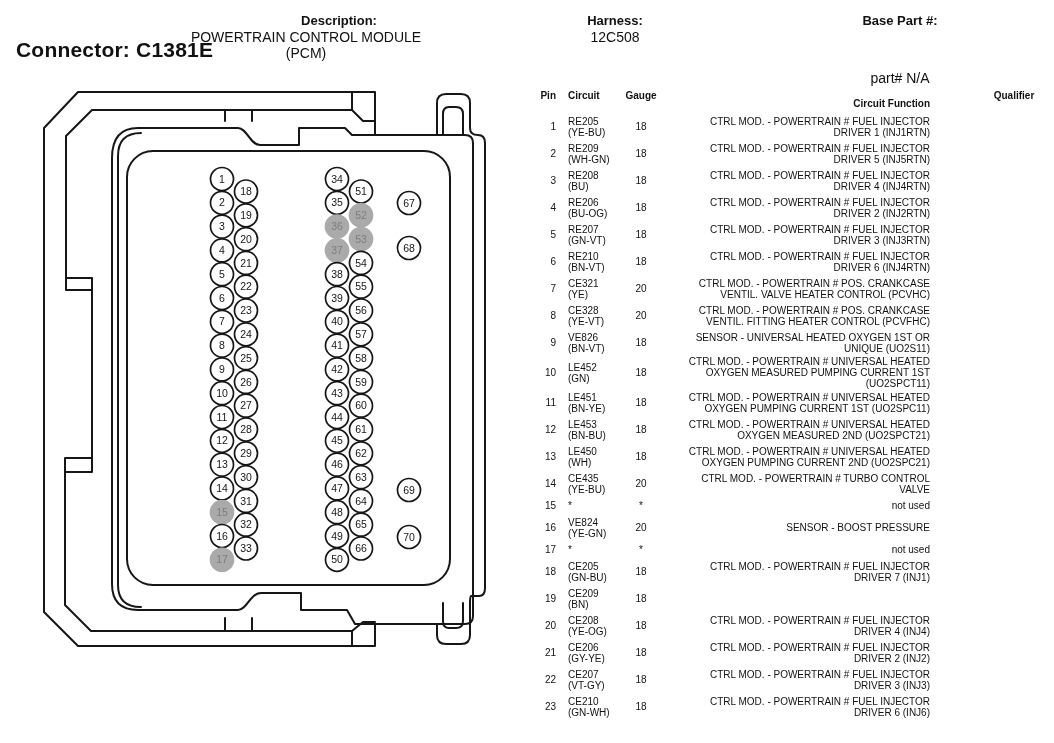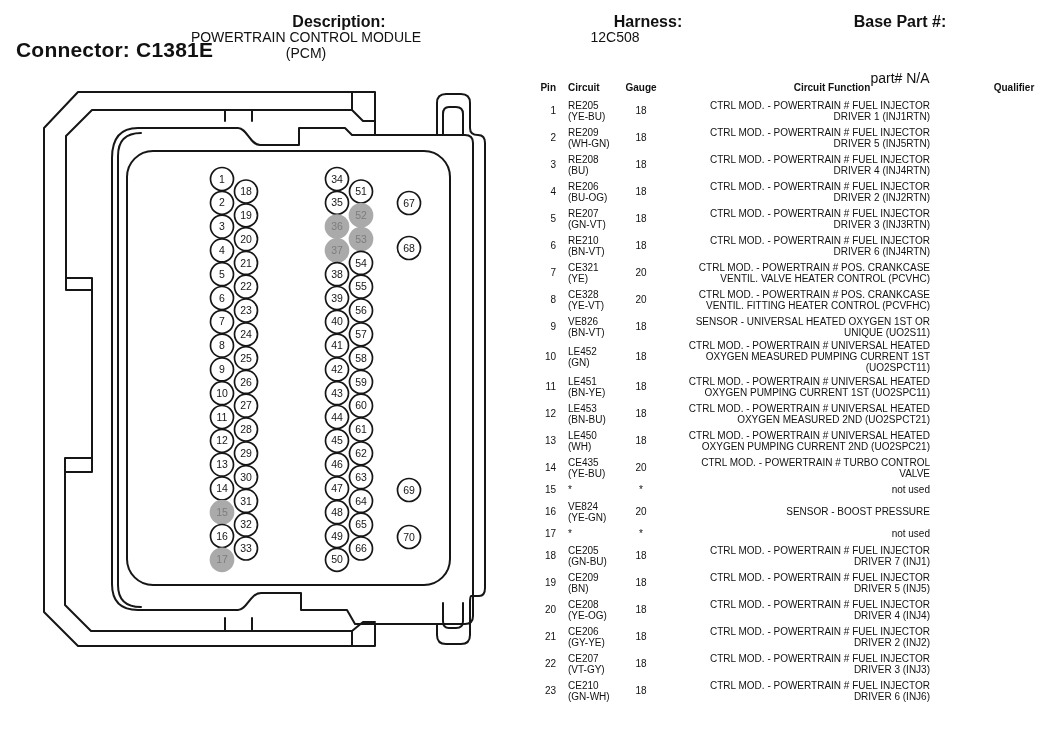--- a/index.html
+++ b/index.html
@@ -3,40 +3,40 @@
 <meta charset="utf-8">
 <style>
   html,body{margin:0;padding:0;background:#ffffff;}
   body{
     width:1054px;height:743px;position:relative;overflow:hidden;
     font-family:"Liberation Sans","DejaVu Sans",sans-serif;color:#111;
   }
   .abs{position:absolute;}
   
   .conn-title{left:16px;top:14px;font-size:21px;font-weight:bold;letter-spacing:.2px;margin-top:24px;}
-  .hdr-label{font-size:16px;font-weight:bold;text-align:center;}
+  .hdr-label{font-size:13px;font-weight:bold;text-align:center;}
   .hdr-value{font-size:14px;text-align:center;}
   .desc-label{left:279px;top:13px;width:120px;}
   .desc-value{left:181px;top:29px;width:250px;}
-  .harn-label{left:598px;top:13px;width:100px;}
+  .harn-label{left:565px;top:13px;width:100px;}
   .harn-value{left:565px;top:29px;width:100px;}
   .base-label{left:840px;top:13px;width:120px;}
   .base-value{left:840px;top:45px;width:120px;margin-top:25px;}
   
   #diagram{left:35px;top:88px;width:490px;height:570px;}
   #diagram path, #diagram rect.outline{fill:none;stroke:#161616;stroke-width:2;stroke-linejoin:round;stroke-linecap:round;}
   .pin-circle{fill:#ffffff;stroke:#161616;stroke-width:1.7;}
   .pin-circle.gray{fill:#aaaaaa;stroke:#aaaaaa;}
   .pin-num{font-family:"Liberation Sans","DejaVu Sans",sans-serif;font-size:10.5px;fill:#161616;text-anchor:middle;}
   .pin-num.gray{fill:#7d7d7d;}
   
   #pintable{left:526px;top:82px;width:528px;}
   .trow{display:grid;grid-template-columns:30px 62px 46px 8px 258px 124px;align-items:center;}
   .thead{font-size:12px;font-weight:bold;margin-bottom:4px;}
-  .thead .c-func{text-align:center;padding-left:62px;}
+  .thead .c-func{text-align:right;padding-left:62px;margin-top:16px;}
   .thead .c-qual{text-align:center;padding-left:44px;}
   .cell{font-size:10px;line-height:11px;}
   .c-pin{text-align:right;}
   .c-circ{margin-left:12px;}
   .c-gauge{text-align:center;}
   .c-func{text-align:right;}
   .c-qual{text-align:center;padding-left:44px;}
   .body-row{min-height:27px;}
   .body-row.short{min-height:17px;}
 </style>
@@ -368,21 +368,20 @@
         <div class="cell c-gauge">18</div>
         <div class="cell "></div>
         <div class="cell c-func">CTRL MOD. - POWERTRAIN # FUEL INJECTOR DRIVER 7 (INJ1)</div>
         <div class="cell c-qual"></div>
       </div>
       <div class="trow body-row">
         <div class="cell c-pin">19</div>
         <div class="cell c-circ">CE209 (BN)</div>
         <div class="cell c-gauge">18</div>
         <div class="cell "></div>
-        <div class="cell c-func">CTRL MOD. - POWERTRAIN # FUEL INJECTOR DRIVER 5 (INJ5)</div>
         <div class="cell c-qual"></div>
       </div>
       <div class="trow body-row">
         <div class="cell c-pin">20</div>
         <div class="cell c-circ">CE208 (YE-OG)</div>
         <div class="cell c-gauge">18</div>
         <div class="cell "></div>
         <div class="cell c-func">CTRL MOD. - POWERTRAIN # FUEL INJECTOR DRIVER 4 (INJ4)</div>
         <div class="cell c-qual"></div>
       </div>

